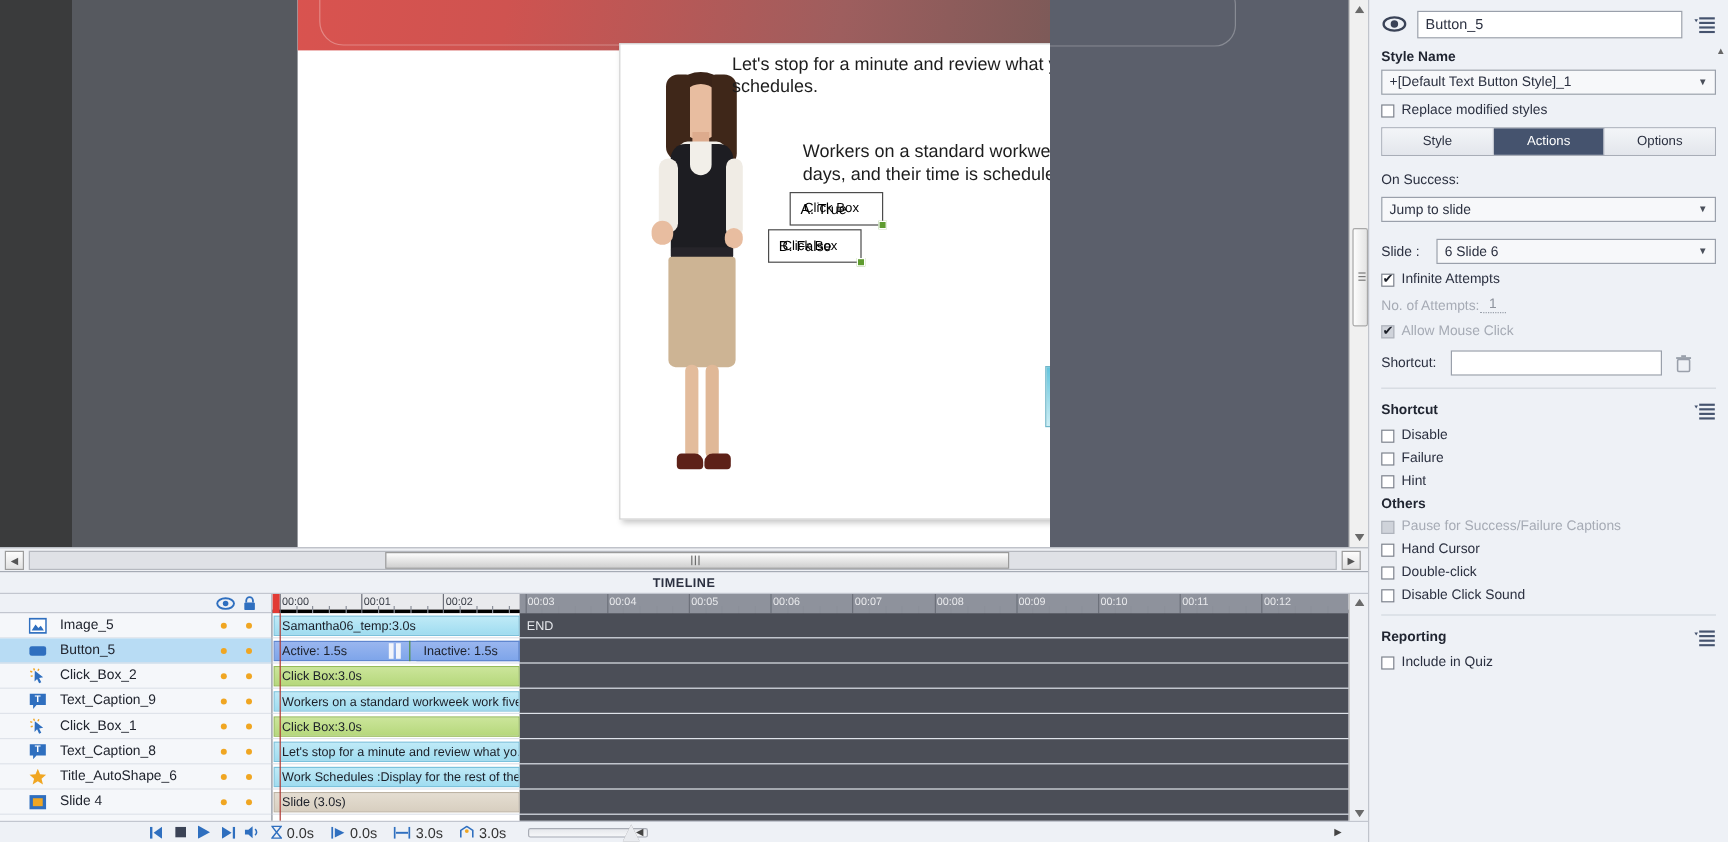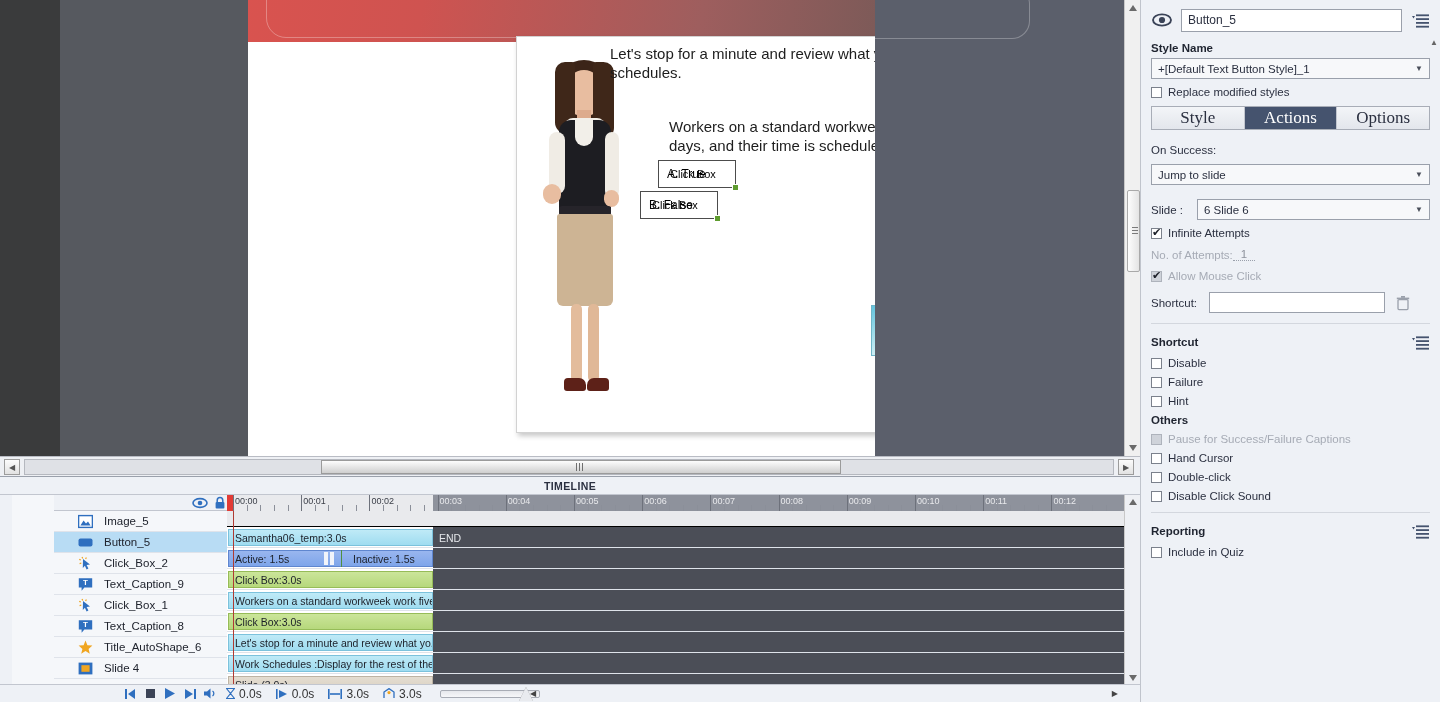--- a/index.html
+++ b/index.html
@@ -147,43 +147,43 @@
     background: #eef1f6; border-top: 1px solid #9aa0ab;
   }
   #timeline-header {
     height: 18px; background: #eef1f6; border-bottom: 1px solid #c2c6cf;
     display: flex; align-items: center; justify-content: center;
     font-size: 10.5px; font-weight: bold; color: #2b3040; letter-spacing: .4px;
   }
   #tl-body { position: relative; height: 190px; }
 
   #tl-names {
-    position: absolute; left: 12px; top: 0; width: 227px; height: 190px;
-    background: #f5f7fa; border-right: 1px solid #9aa0ab; padding-left: 42px;
+    position: absolute; left: 0; top: 0; width: 227px; height: 190px;
+    background: #f5f7fa; border-right: 1px solid #9aa0ab;
   }
   #names-head {
     height: 16px; background: #eef1f6; border-bottom: 1px solid #c2c6cf;
     display: flex; align-items: center;
   }
   #names-head .eye { position: absolute; left: 180px; top: 1px; }
   #names-head .lock { position: absolute; left: 201px; top: 1px; }
   .tl-row {
     position: relative; height: 21px; border-bottom: 1px solid #dfe3ea;
     display: flex; align-items: center;
   }
   .tl-row.selected { background: #b8dcf4; }
   .tl-icon { position: absolute; left: 24px; top: 3px; width: 15px; height: 15px; }
   .tl-name { position: absolute; left: 50px; font-size: 11.5px; color: #20242e; }
   .dot { position: absolute; top: 8px; width: 5px; height: 5px; border-radius: 50%; background: #f0a622; }
   .dot.d1 { left: 184px; } .dot.d2 { left: 205px; }
 
   #tl-track-area { position: absolute; left: 227px; top: 0; right: 16px; height: 190px; overflow: hidden; }
   #ruler {
-    position: relative; height: 32px; background: #e9eaed;
-    border-bottom: 1px solid #000000;
+    position: relative; height: 16px; background: #e9eaed;
+    border-bottom: 3px solid #000000;
   }
   #ruler-dark {
     position: absolute; left: 206px; top: 0; right: 0; height: 16px; background: #8e929c;
   }
   .rtick { position: absolute; top: 0; width: 1px; height: 16px; background: #6d717b; }
   .rsub { position: absolute; top: 10px; width: 1px; height: 6px; background: #8b8f99; }
   .rlab { position: absolute; top: 1px; font-size: 9px; color: #3a3e47; padding-left: 2px; }
   .rlab.ondark { color: #e8e9ec; }
   #playhead { position: absolute; left: 0; top: 0; width: 6px; height: 16px; background: #e23b35; }
   #playline { position: absolute; left: 6px; top: 16px; width: 1px; height: 174px; background: #b03a33; }
@@ -251,24 +251,23 @@
   .cb { width: 11px; height: 11px; background: #fff; border: 1px solid #7b818c; position: relative; flex: none; }
   .cb.checked::after {
     content: "✔"; position: absolute; left: 0px; top: -3px; font-size: 11px; color: #1b1f28;
   }
   .cb.disabled { background: #cfd3da; border-color: #aeb3bc; }
   .cb-row.disabled { color: #a6abb5; }
 
   #tabs { display: flex; margin-top: 8px; border: 1px solid #a8adb7; }
   .tab {
     flex: 1; height: 22px; display: flex; align-items: center; justify-content: center;
-    font-size: 17px; color: #2b3040;
+    font-size: 11px; color: #2b3040;
     background: linear-gradient(180deg,#f3f5f8,#e3e6ec);
     border-right: 1px solid #c2c6cf;
-    font-family: Liberation Serif, serif;
   }
   .tab:last-child { border-right: none; }
   .tab.active { background: #45536e; color: #fff; }
 
   .lbl { font-size: 11.5px; color: #2b3040; }
   .lbl.muted { color: #a6abb5; }
   .spacer-sm { height: 8px; }
   .spacer-md { height: 14px; }
   #shortcut-input {
     width: 176px; height: 21px; background: #fff; border: 1px solid #9aa0ab;

